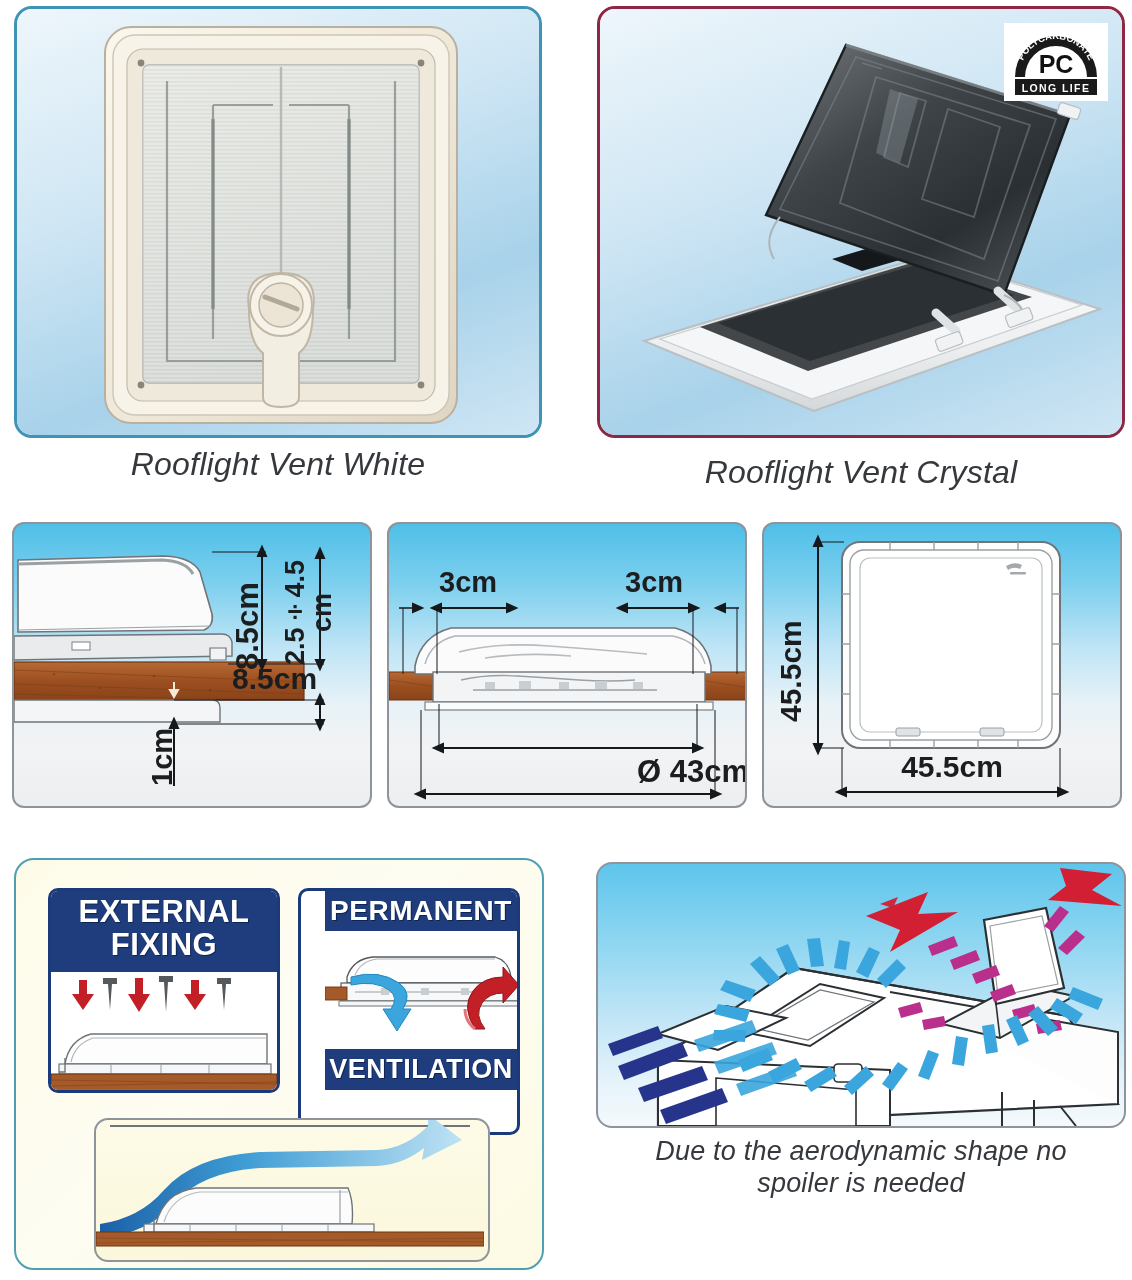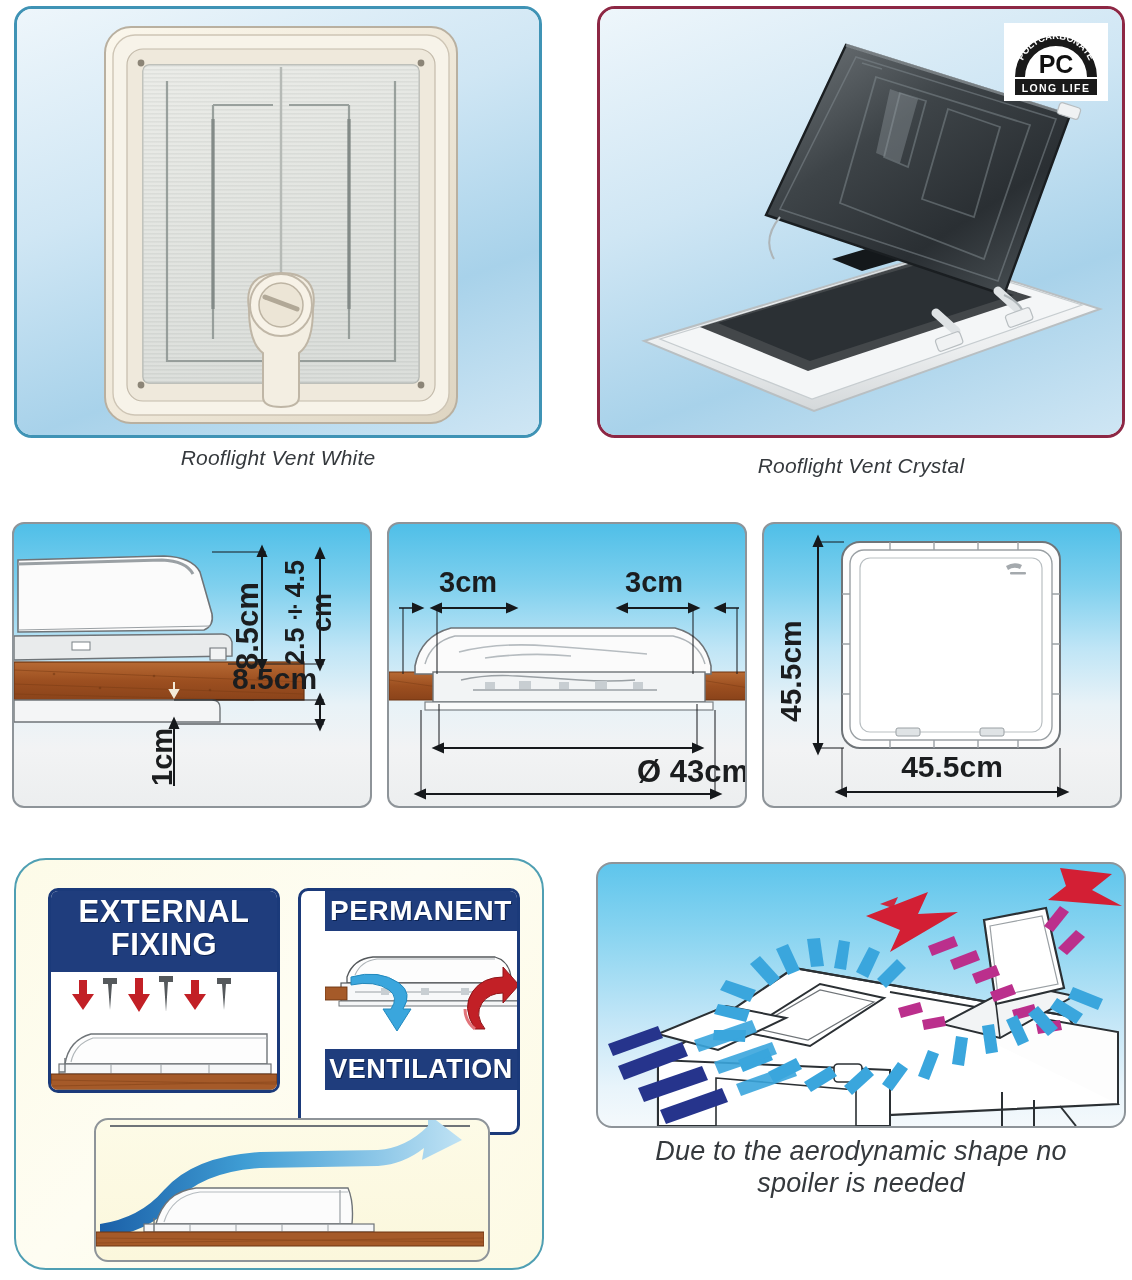--- a/index.html
+++ b/index.html
@@ -29,21 +29,21 @@
 
   .photo-bg {
     position: absolute; inset: 0;
     background: linear-gradient(160deg, #eef6fb 0%, #cfe6f4 38%, #a8d2ea 70%, #cfe6f4 100%);
   }
 
   .caption {
     position: absolute;
     text-align: center;
     font-style: italic;
-    font-size: 21px;
+    font-size: 32px;
     color: #35393d;
     font-family: "Liberation Sans", sans-serif;
     letter-spacing: .2px;
     white-space: pre-line;
     line-height: 1.18;
   }
 
   
   .diag-panel {
     border: 2px solid #8e9499;
@@ -59,21 +59,21 @@
     color: #1b1d1f;
     font-family: "Liberation Sans", sans-serif;
     white-space: pre;
     line-height: 1.0;
   }
   .vert { writing-mode: vertical-rl; transform: rotate(180deg); }
 
   
   .feature-panel {
     border: 2px solid #4f9fb3;
-    border-radius: 32px;
+    border-radius: 20px;
     background: linear-gradient(135deg, #fdfbe8 0%, #fefdf2 45%, #fdfae4 100%);
     overflow: hidden;
   }
 
   .badge {
     position: absolute;
     background: #ffffff;
     border: 3px solid #1b3a7a;
     border-radius: 10px;
     overflow: hidden;

